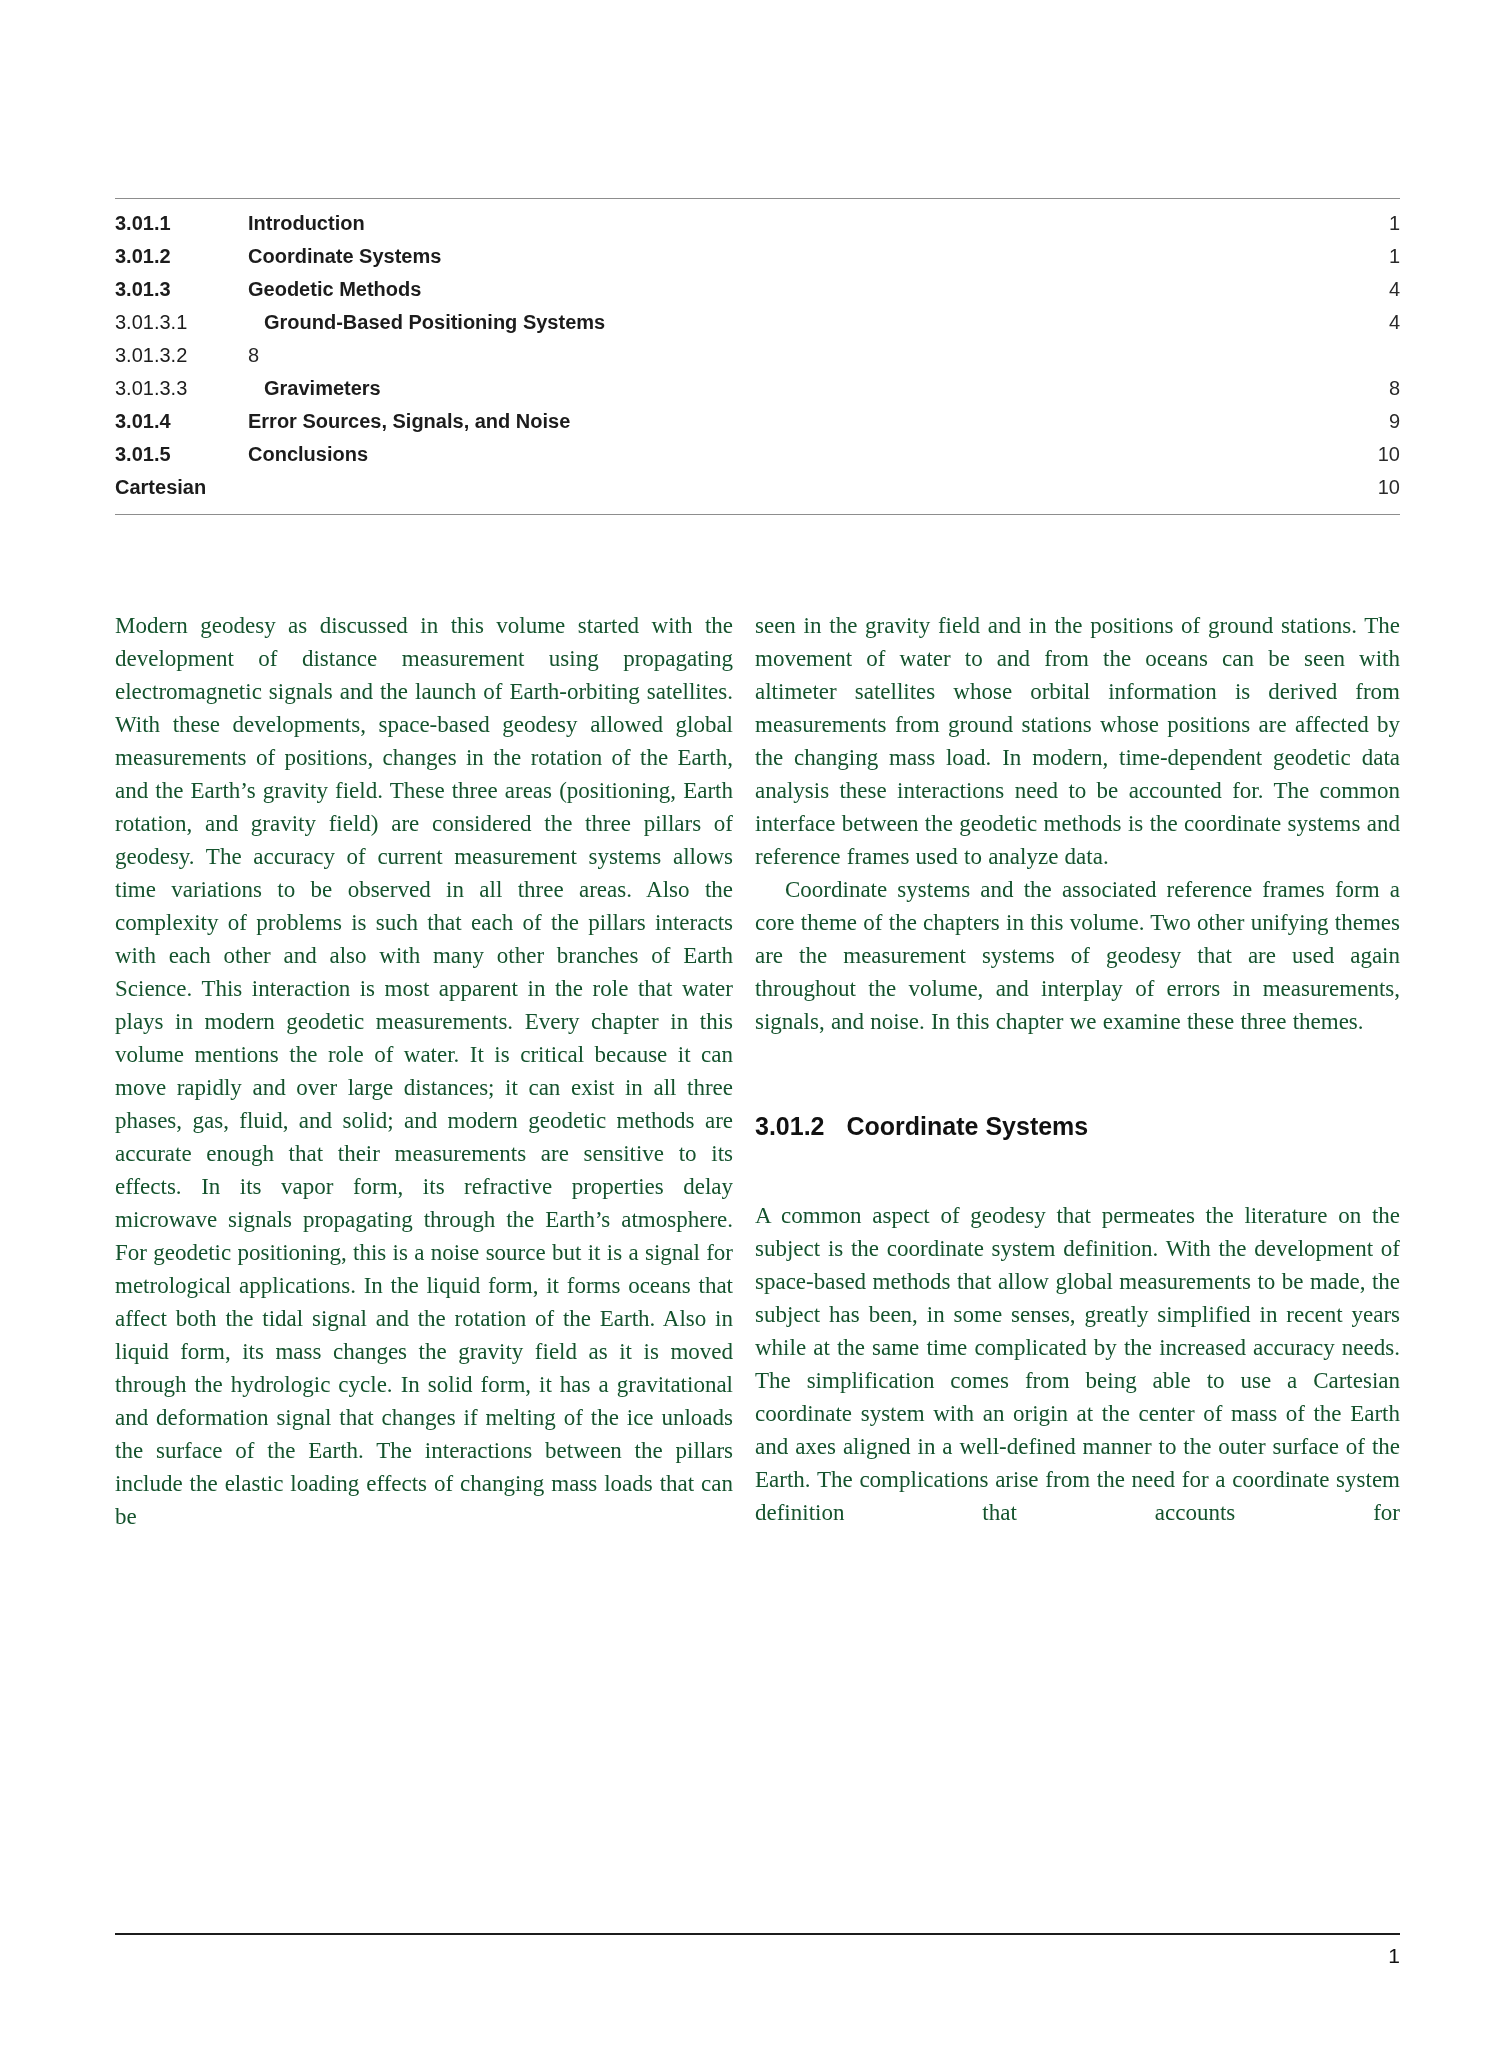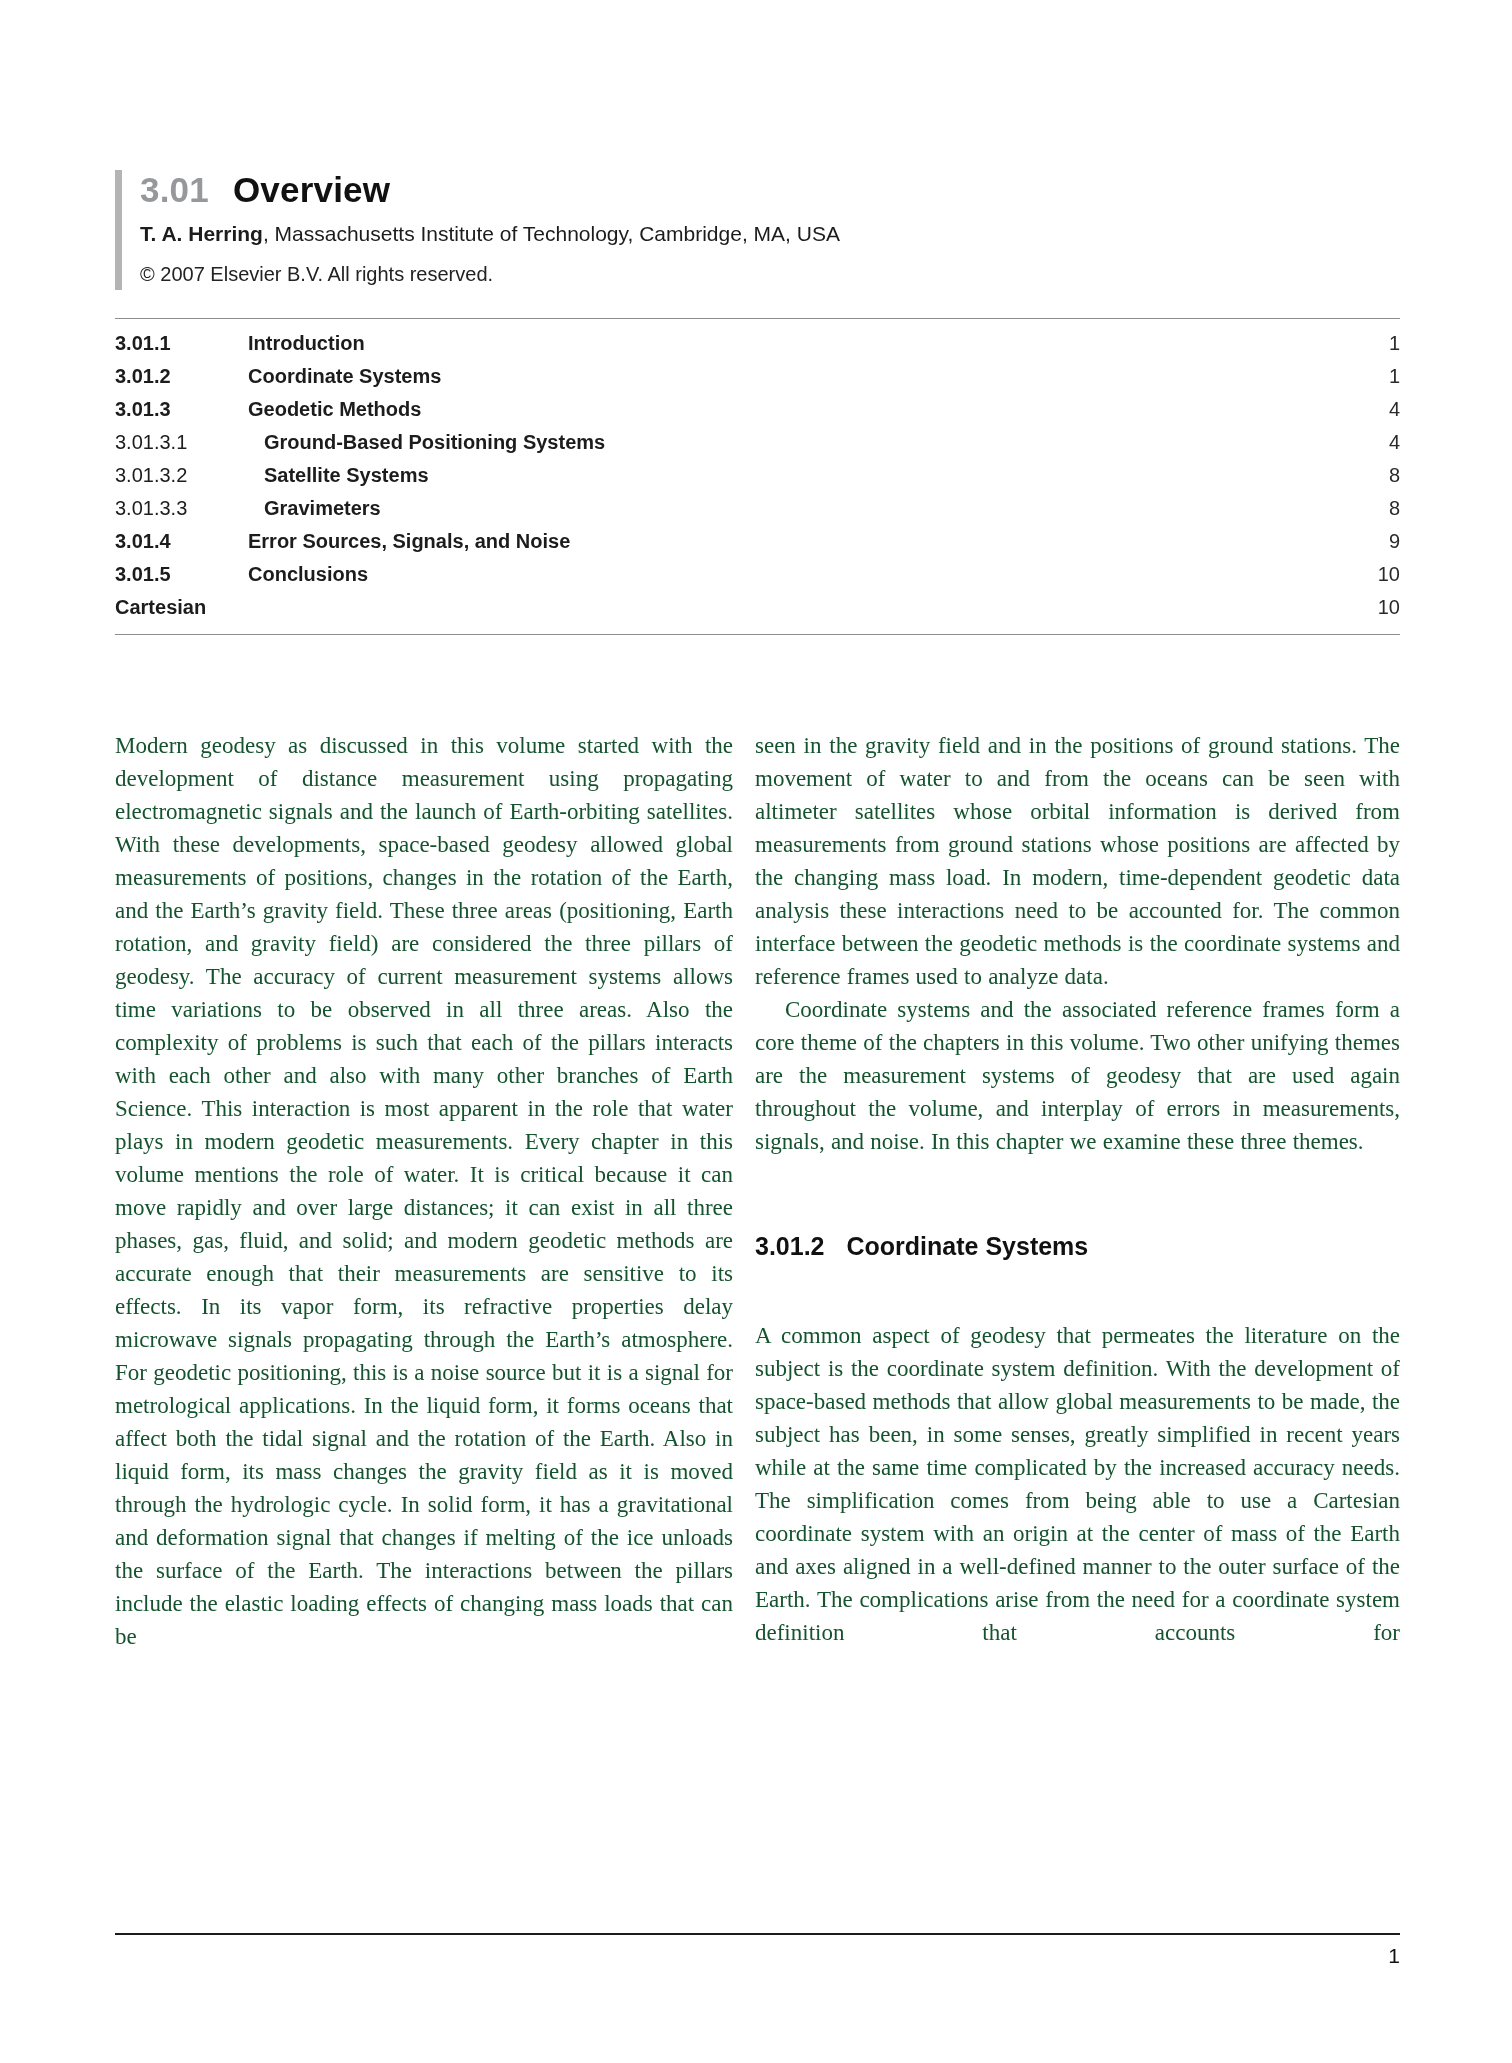--- a/index.html
+++ b/index.html
@@ -108,25 +108,20 @@
     font-size: 21px;
     color: #111111;
   }
 </style>
 </head>
 <body>
 
 <div class="page">
   <div class="content">
 
-    <header class="chapter-header">
-      <h1 class="chapter-title"><span class="chapter-number">3.01</span><span class="chapter-name">Overview</span></h1>
-      <p class="author-line"><span class="author">T. A. Herring</span><span class="affiliation">, Massachusetts Institute of Technology, Cambridge, MA, USA</span></p>
-      <p class="copyright">© 2007 Elsevier B.V. All rights reserved.</p>
-    </header>
 
     <nav class="toc">
       <div class="toc-row lvl1">
         <span class="toc-num">3.01.1</span>
         <span class="toc-title">Introduction</span>
         <span class="toc-page">1</span>
       </div>
       <div class="toc-row lvl1">
         <span class="toc-num">3.01.2</span>
         <span class="toc-title">Coordinate Systems</span>
@@ -137,21 +132,20 @@
         <span class="toc-title">Geodetic Methods</span>
         <span class="toc-page">4</span>
       </div>
       <div class="toc-row sub">
         <span class="toc-num">3.01.3.1</span>
         <span class="toc-title">Ground-Based Positioning Systems</span>
         <span class="toc-page">4</span>
       </div>
       <div class="toc-row sub">
         <span class="toc-num">3.01.3.2</span>
-        <span class="toc-title">Satellite Systems</span>
         <span class="toc-page">8</span>
       </div>
       <div class="toc-row sub">
         <span class="toc-num">3.01.3.3</span>
         <span class="toc-title">Gravimeters</span>
         <span class="toc-page">8</span>
       </div>
       <div class="toc-row lvl1">
         <span class="toc-num">3.01.4</span>
         <span class="toc-title">Error Sources, Signals, and Noise</span>

